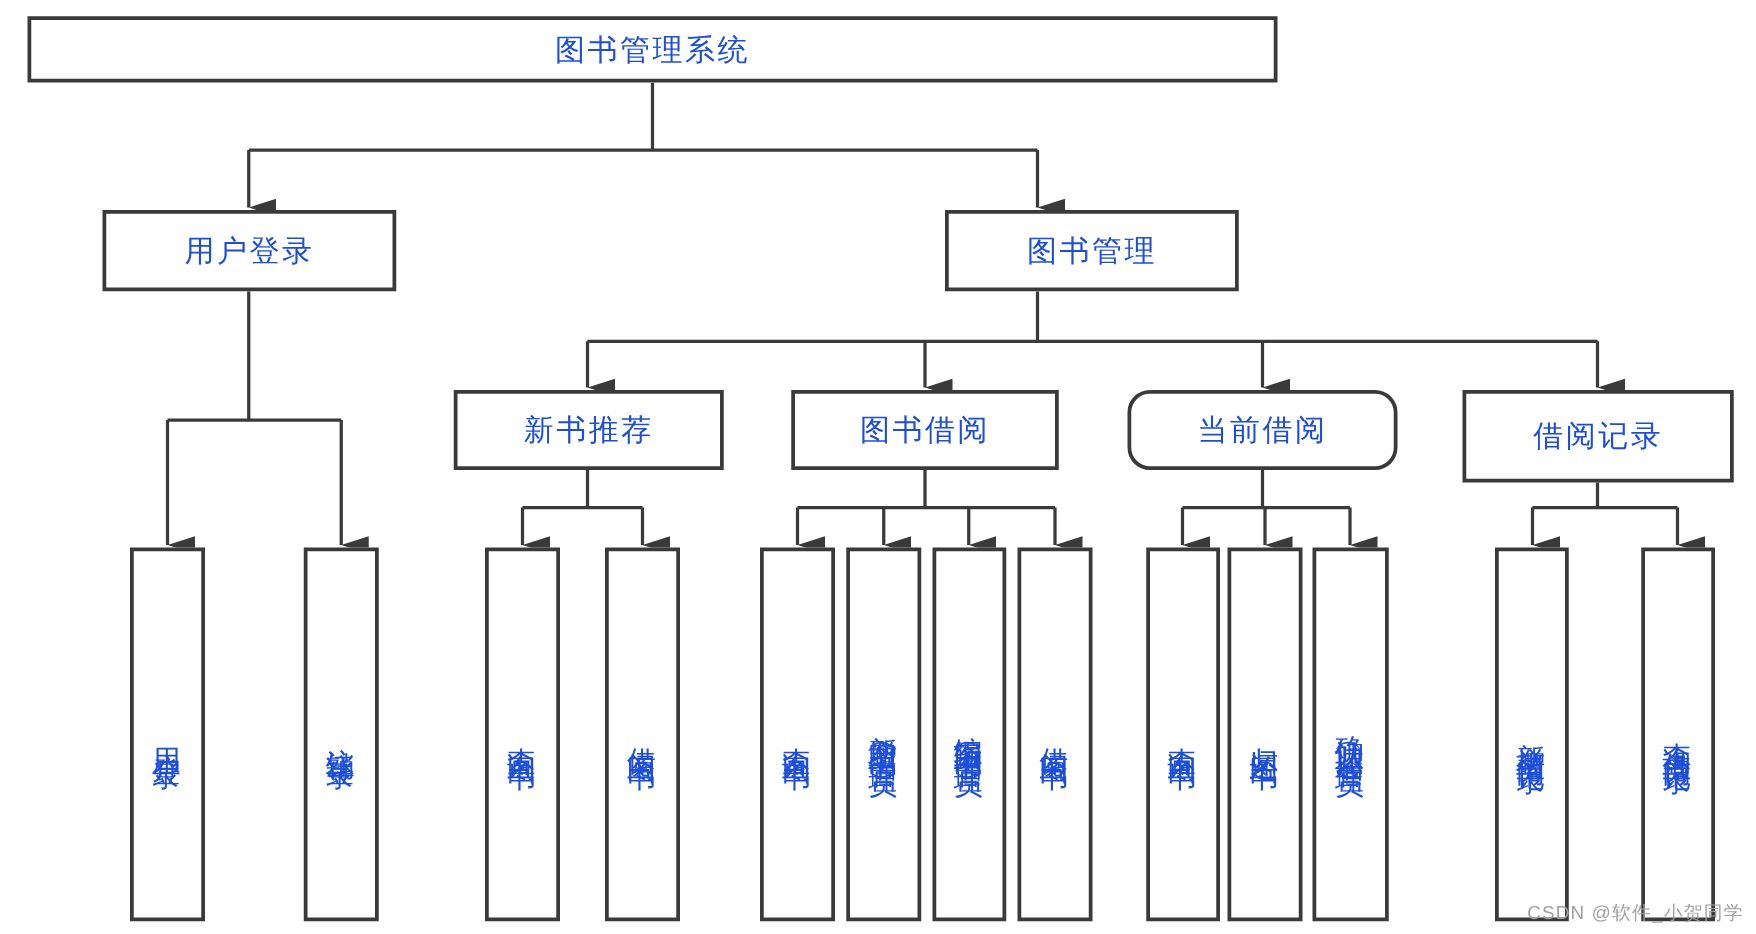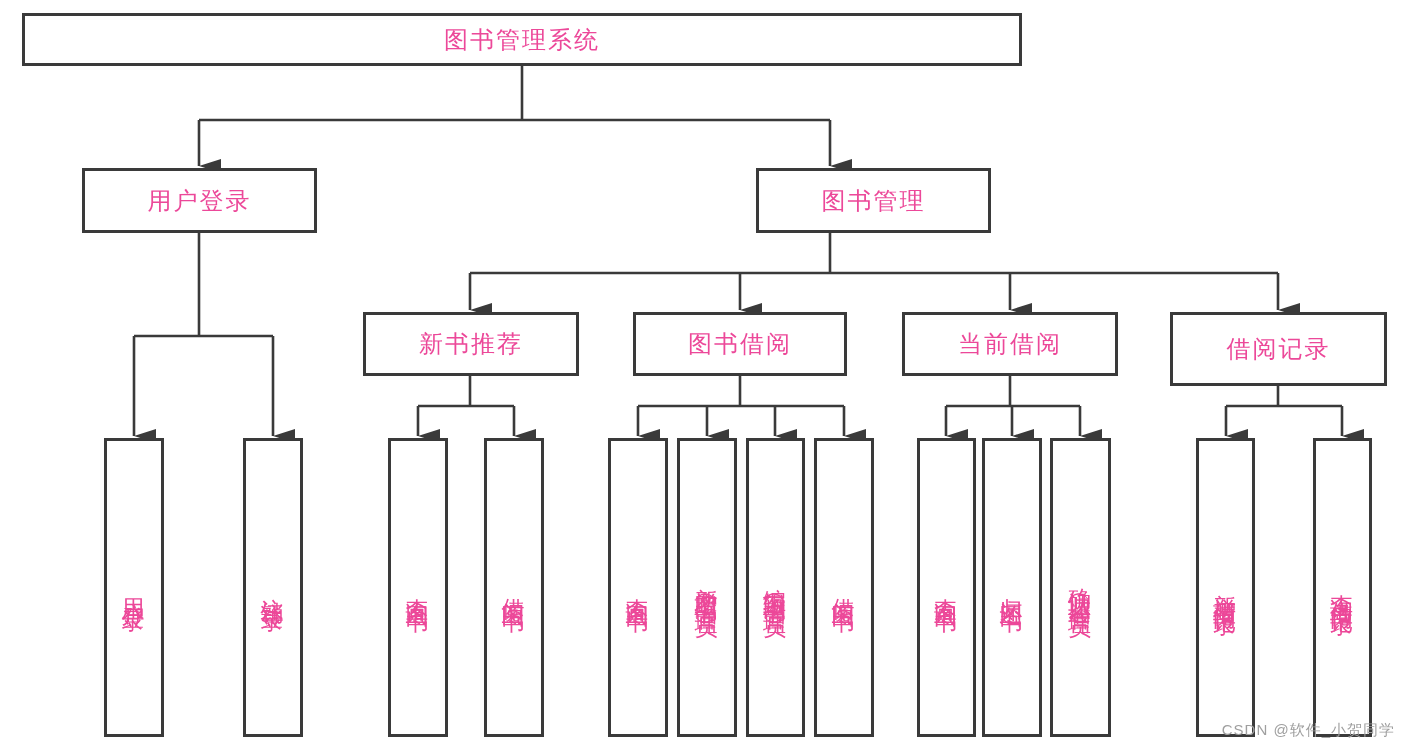--- a/index.html
+++ b/index.html
@@ -23,21 +23,21 @@
     height: 747px;
   }
   .node {
     position: absolute;
     box-sizing: border-box;
     border: 3px solid #3a3a3a;
     background: #ffffff;
     display: flex;
     align-items: center;
     justify-content: center;
-    color: #ec4899;
+    color: #1d4ed8;
     font-size: 24px;
     letter-spacing: 2px;
     text-align: center;
     white-space: nowrap;
   }
   .leaf {
     font-size: 23px;
   }
   .vtext {
     writing-mode: vertical-rl;
@@ -109,21 +109,21 @@
     </g>
   </svg>
 
   <div class="node" style="left:22px; top:13px; width:1000px; height:53px;">图书管理系统</div>
 
   <div class="node" style="left:82px; top:168px; width:235px; height:65px;">用户登录</div>
   <div class="node" style="left:712px; top:168px; width:235px; height:65px;margin-left:44px;">图书管理</div>
 
   <div class="node" style="left:363px; top:312px; width:216px; height:64px;">新书推荐</div>
   <div class="node" style="left:633px; top:312px; width:214px; height:64px;">图书借阅</div>
-  <div class="node" style="left:902px; top:312px; width:216px; height:64px;">当前借阅</div>
+  <div class="node" style="left:902px; top:312px; width:216px; height:64px;border-radius:18px;">当前借阅</div>
   <div class="node" style="left:1170px; top:312px; width:217px; height:74px;">借阅记录</div>
 
   <div class="node leaf" style="left:104px; top:438px; width:60px; height:299px;">
     <span class="vtext">用户登录</span>
   </div>
   <div class="node leaf" style="left:243px; top:438px; width:60px; height:299px;">
     <span class="vtext">注销登录</span>
   </div>
 
   <div class="node leaf" style="left:388px; top:438px; width:60px; height:299px;">

